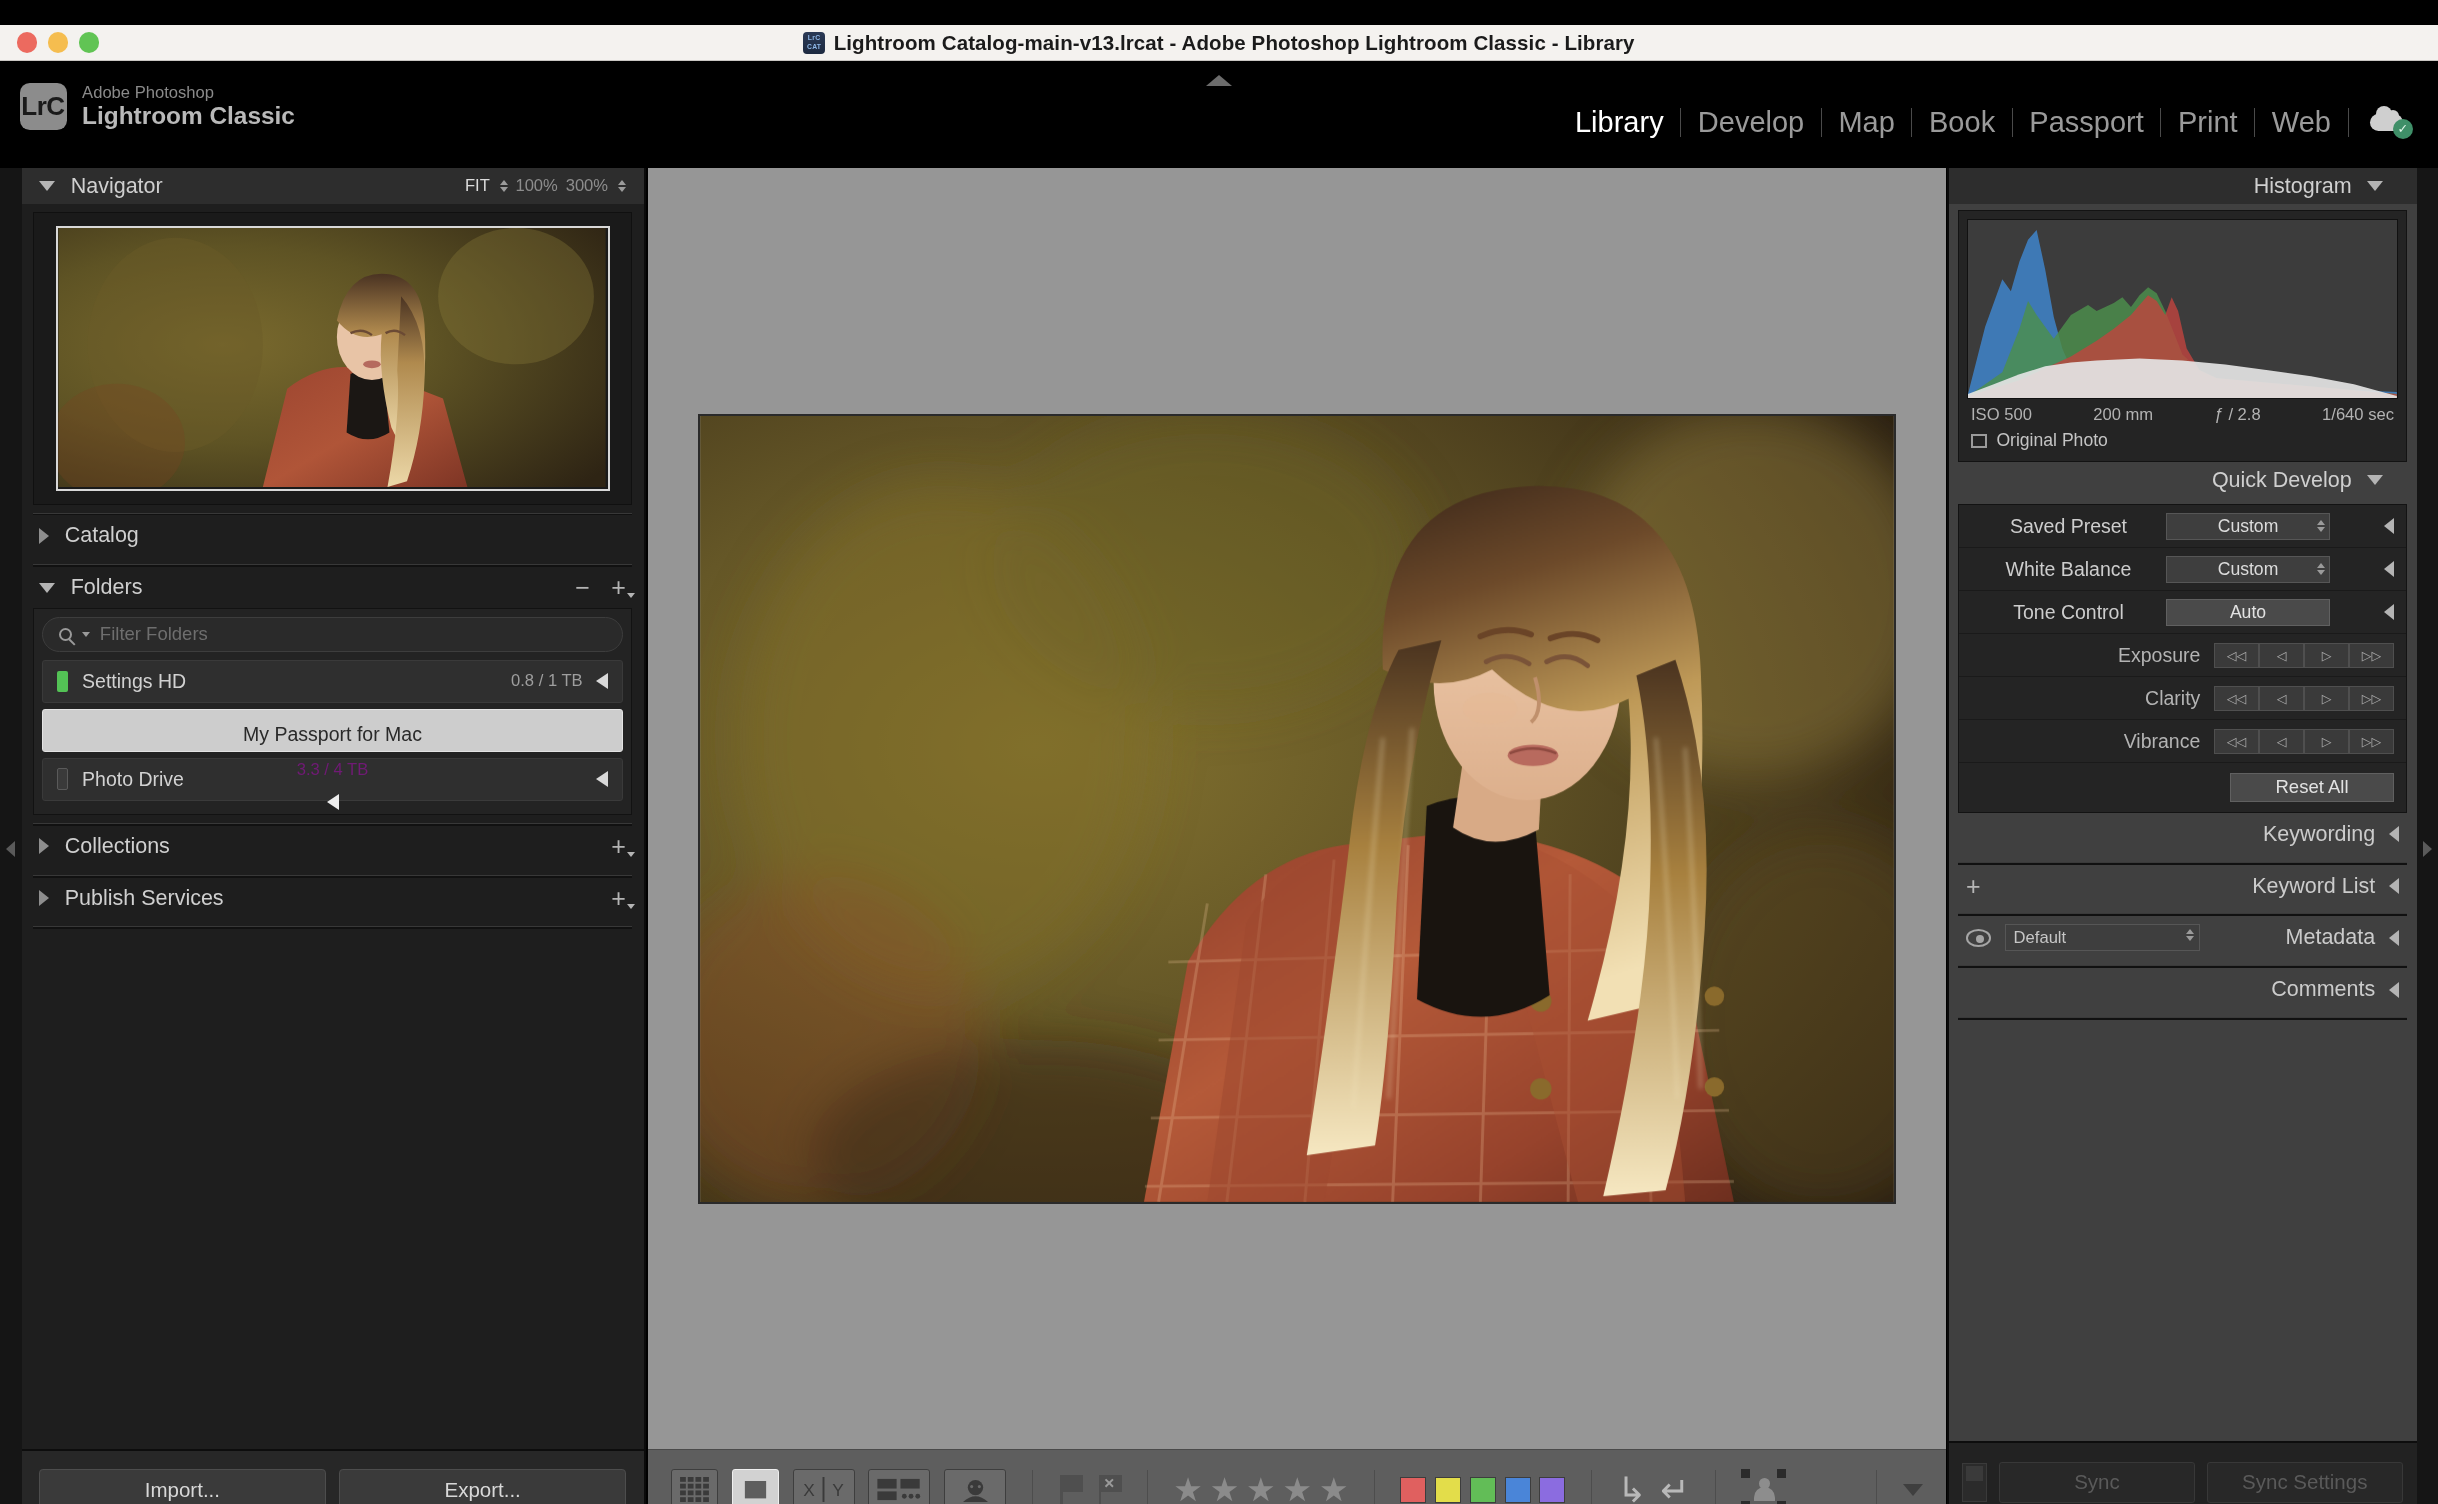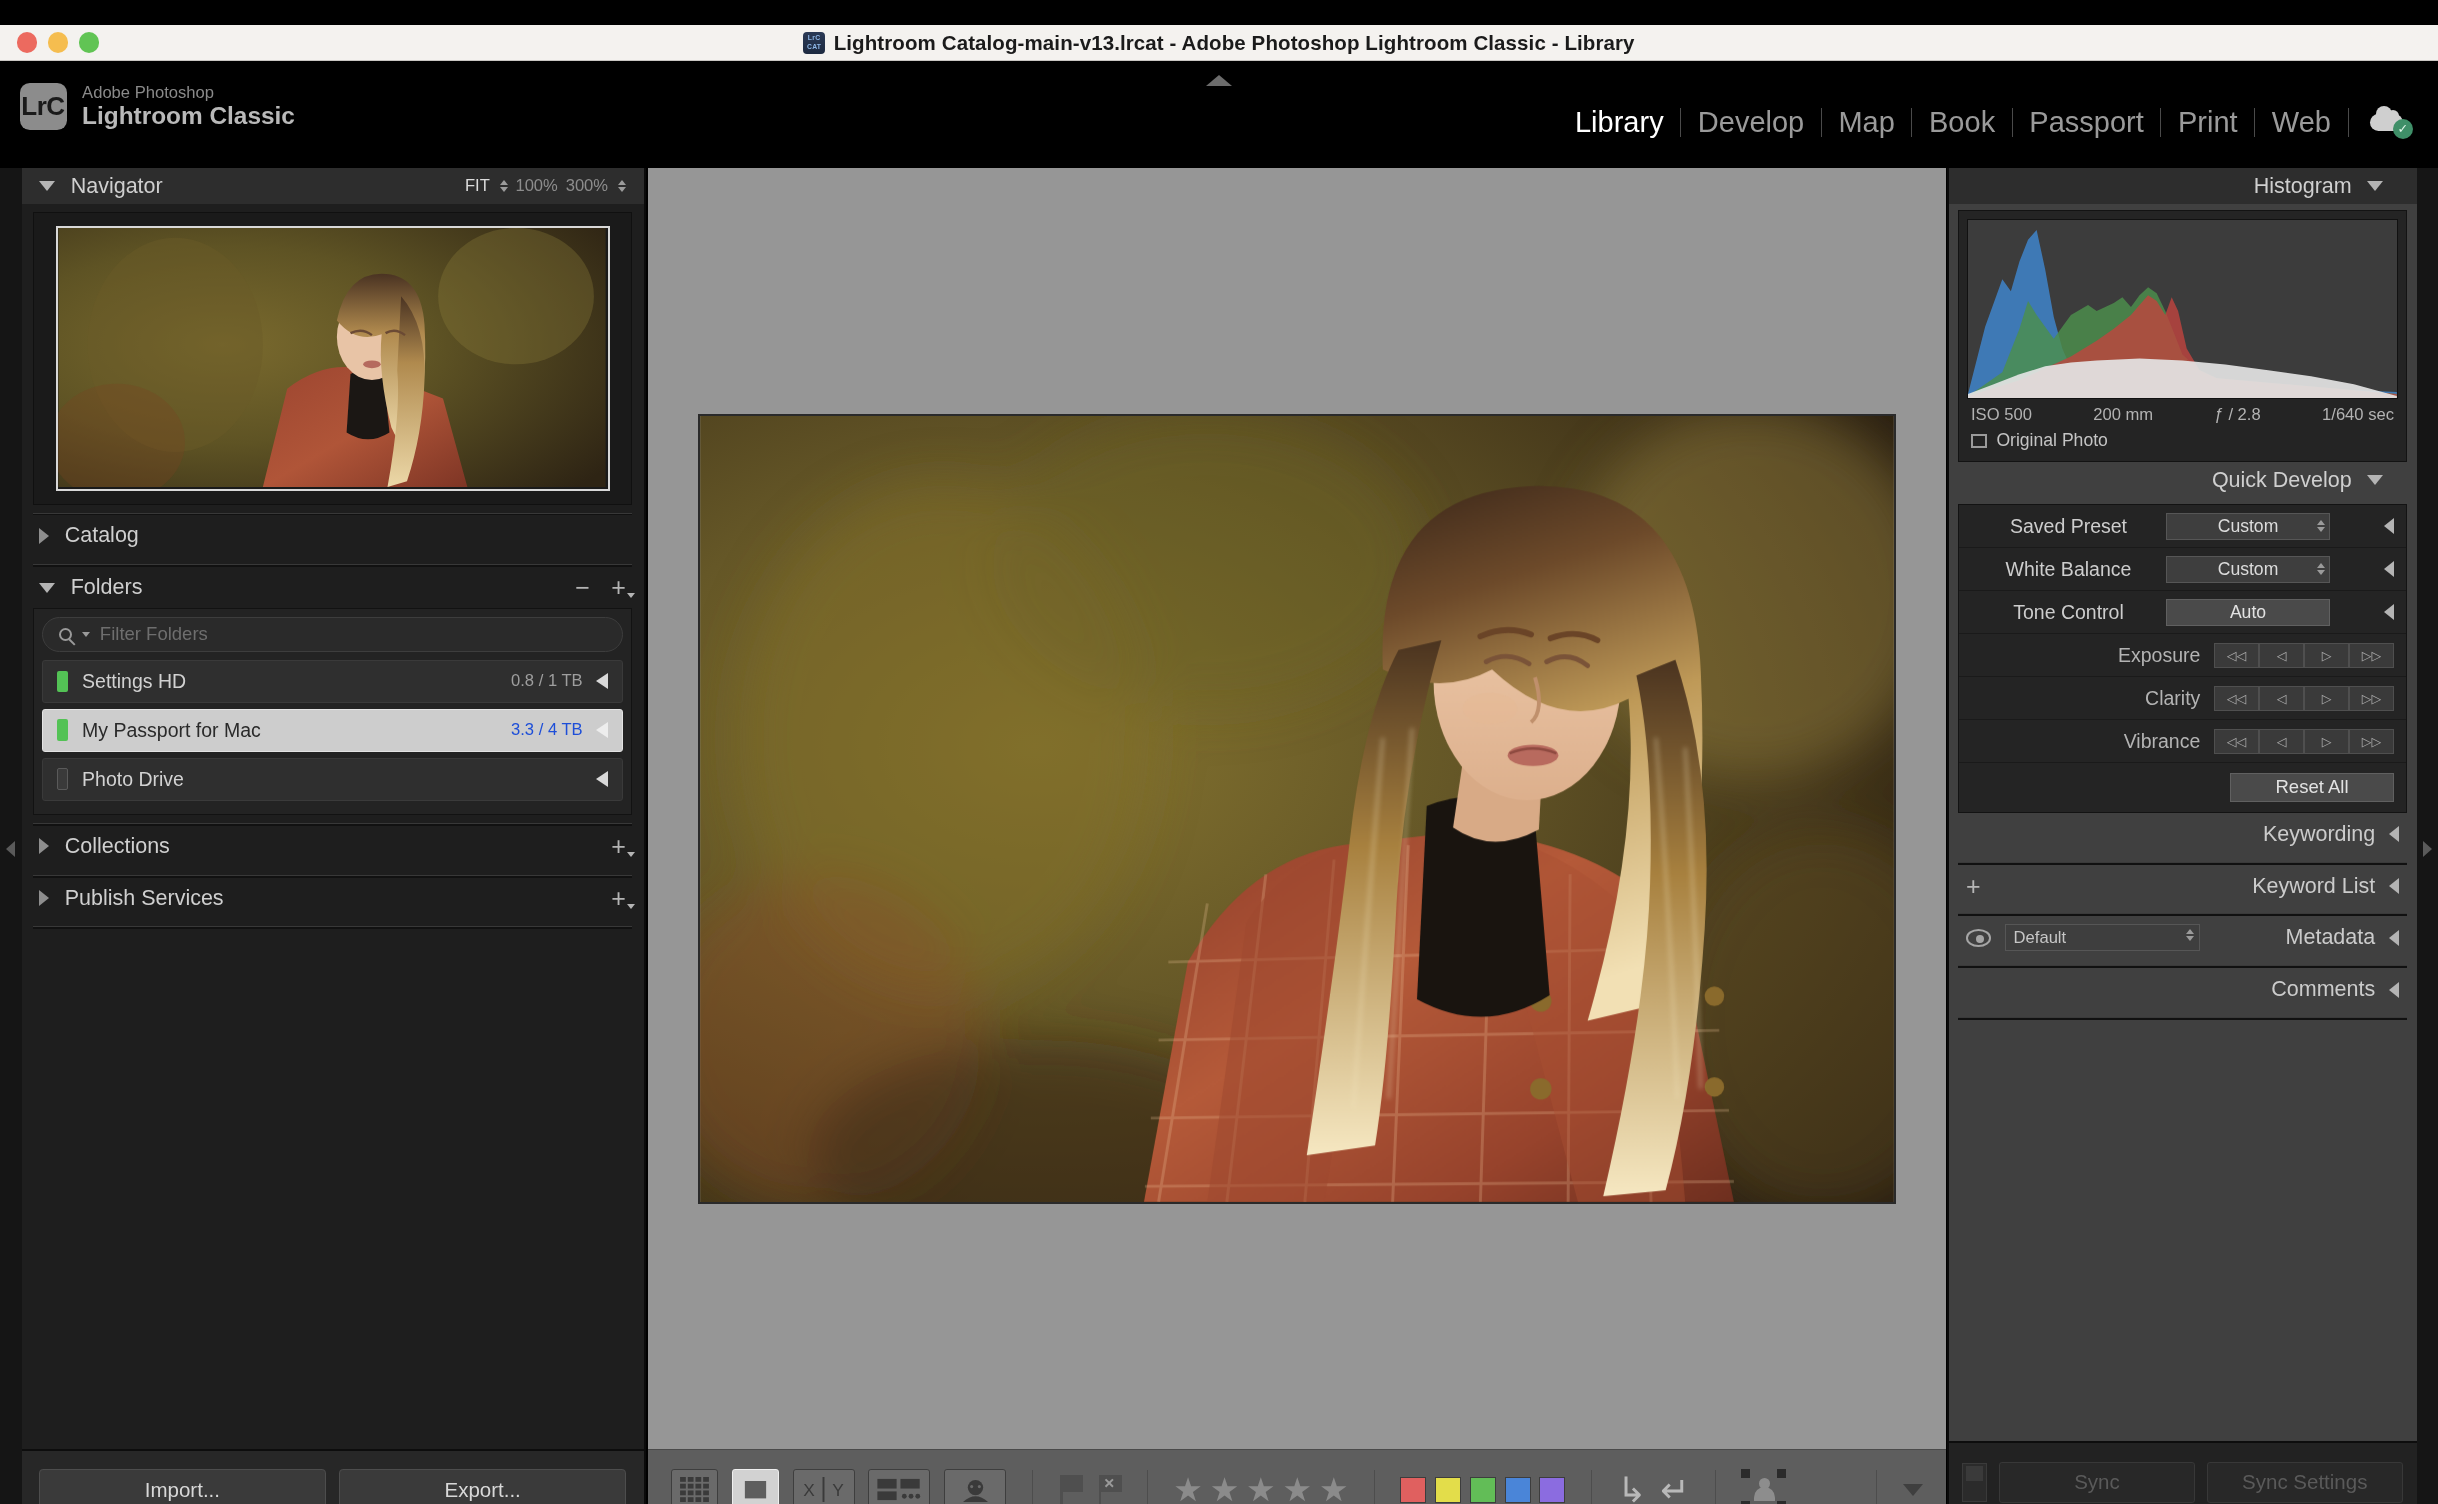--- a/index.html
+++ b/index.html
@@ -142,26 +142,26 @@
   }
   .mag:after { content: ""; position: absolute; right: -5.9px; bottom: -3.9px; width: 7.8px; height: 2px; background: #9a9a9a; transform: rotate(45deg); }
   .mag-chev { width: 0; height: 0; border-left: 4.9px solid transparent; border-right: 4.9px solid transparent; border-top: 5.9px solid #9a9a9a; }
   .filter-ph { color: #6e6e6e; font-size: 18.5px; }
 
   .vol-row {
     height: 43px; display: flex; align-items: center; padding: 0 13.7px; gap: 13.7px;
     background: #2f2f2f; border: 1px solid #3a3a3a; border-radius: 2.9px; margin-bottom: 5.9px;
     color: #d2d2d2; font-size: 19.5px;
   }
-  .vol-row.selected { background: #cdcdcd; border-color: #e3e3e3; color: #2a2a2a; }
+  .vol-row.selected { background: #cdcdcd; border-color: #e3e3e3; color: #2a2a2a; flex-direction: column; }
   .vol-dot { width: 11.7px; height: 21.5px; border-radius: 2px; background: #53c255; }
   .vol-dot.offline { background: #3a3a3a; border: 1px solid #5a5a5a; }
   .vol-name { flex: 1; }
   .vol-size { font-size: 16.6px; color: #9e9e9e; }
-  .vol-row.selected .vol-size { color: #1d4ed8; }
+  .vol-row.selected .vol-size { color: #701a75; }
   .vol-arrow { width: 0; height: 0; border-top: 8.8px solid transparent; border-bottom: 8.8px solid transparent; border-right: 12.7px solid #d9d9d9; }
   .vol-row.selected .vol-arrow { border-right-color: #ededed; }
 
   .lp-footer {
     position: absolute; left: 0; right: 0; bottom: 0; height: 80px;
     background: #272727; border-top: 2px solid #0d0d0d;
     display: flex; align-items: center; gap: 13.7px; padding: 0 17.6px;
   }
   .big-btn {
     flex: 1; height: 43px; background: #3a3a3a; border: 1px solid #4d4d4d; border-radius: 3.9px;

